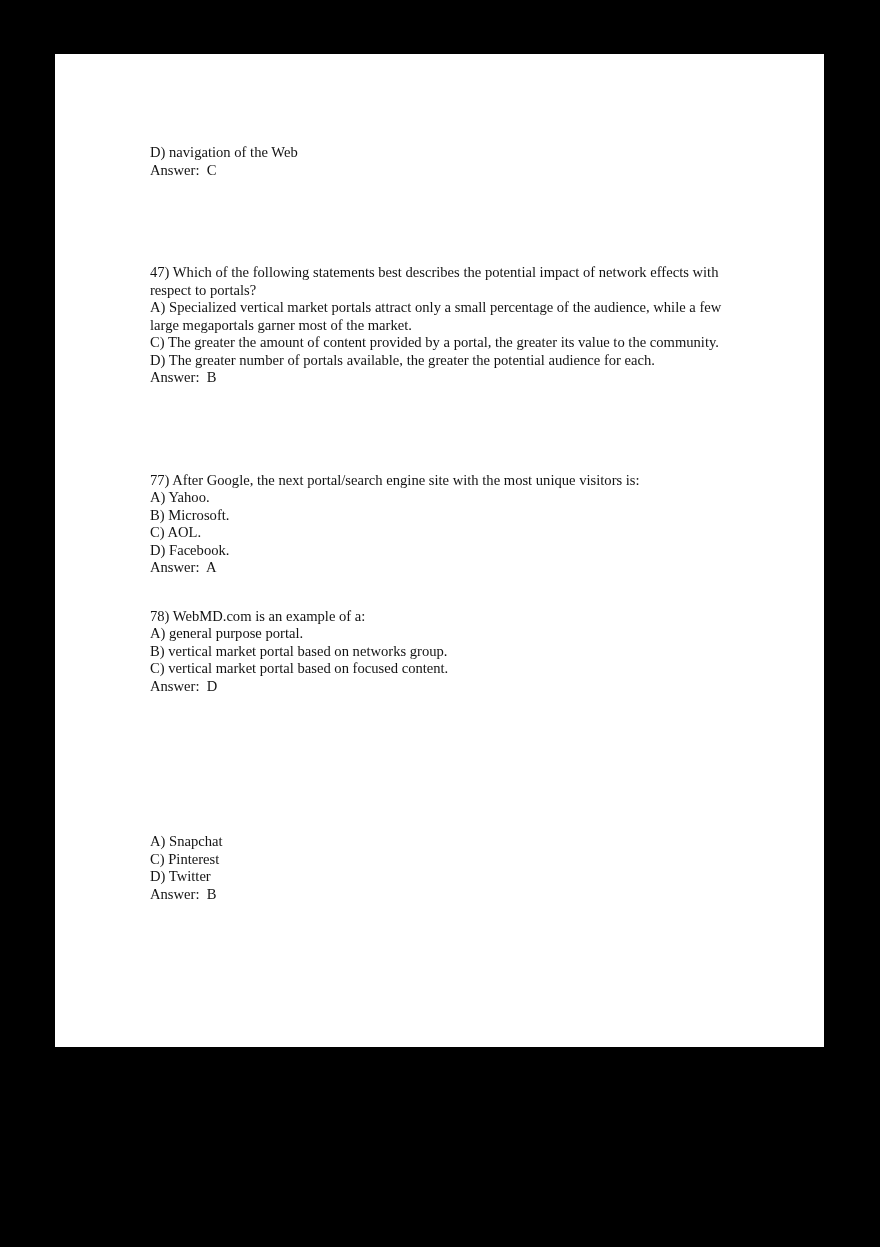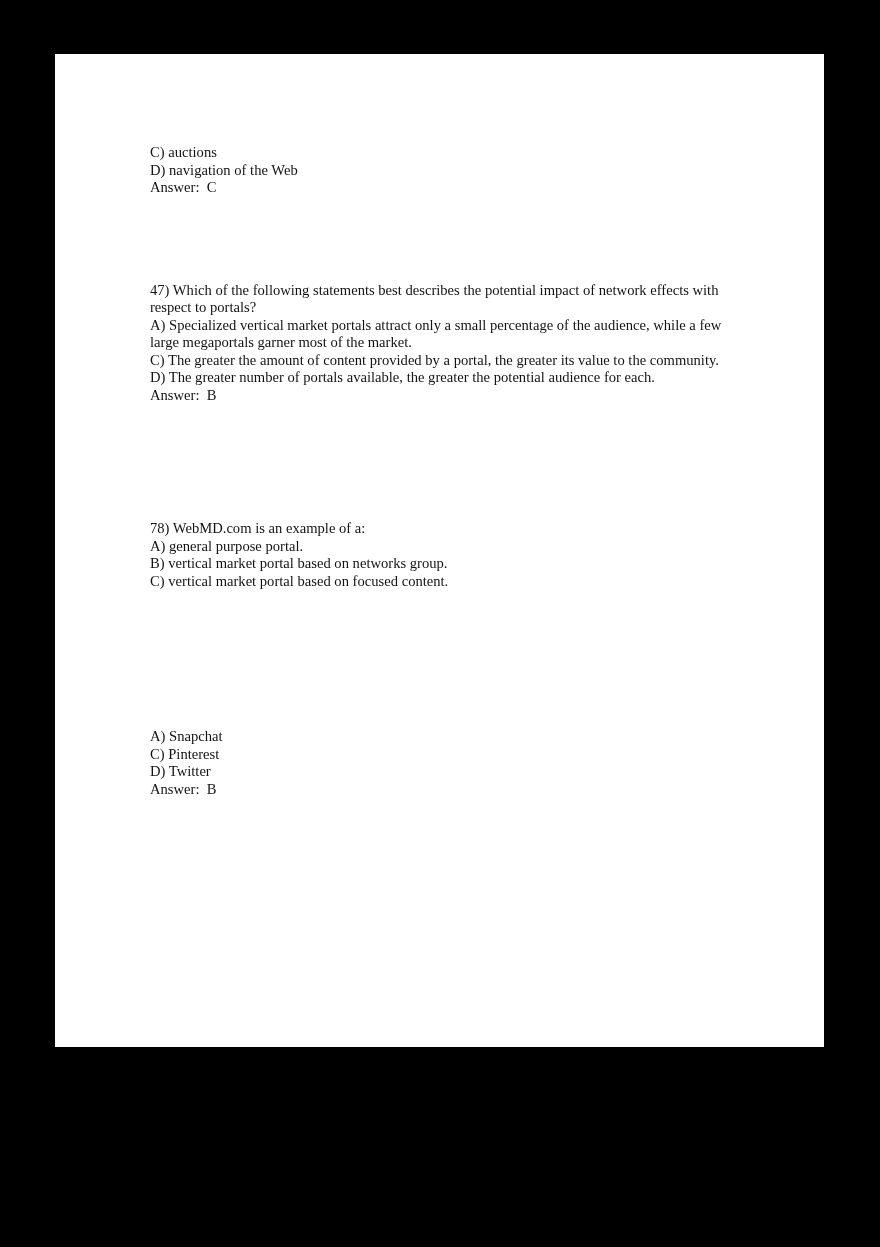--- a/index.html
+++ b/index.html
@@ -45,42 +45,50 @@
   .gap-md { height: 85px; }
   .gap-lg { height: 138px; }
 </style>
 </head>
 <body>
 
 <div class="page-sheet">
   <div class="text-column">
 
     <div class="q-block">
-      <p class="line">C) auctions</p>
       <p class="line">D) navigation of the Web</p>
       <p class="line">Answer:  C</p>
     </div>
     <div class="gap-md"></div>
 
     <div class="q-block">
       <p class="line">47) Which of the following statements best describes the potential impact of network effects with respect to portals?</p>
       <p class="line">A) Specialized vertical market portals attract only a small percentage of the audience, while a few large megaportals garner most of the market.</p>
       <p class="line">C) The greater the amount of content provided by a portal, the greater its value to the community.</p>
       <p class="line">D) The greater number of portals available, the greater the potential audience for each.</p>
       <p class="line">Answer:  B</p>
     </div>
     <div class="gap-md"></div>
 
+    <div class="q-block">
+      <p class="line">77) After Google, the next portal/search engine site with the most unique visitors is:</p>
+      <p class="line">A) Yahoo.</p>
+      <p class="line">B) Microsoft.</p>
+      <p class="line">C) AOL.</p>
+      <p class="line">D) Facebook.</p>
+      <p class="line">Answer:  A</p>
+    </div>
     <div class="gap-sm"></div>
 
     <div class="q-block">
       <p class="line">78) WebMD.com is an example of a:</p>
       <p class="line">A) general purpose portal.</p>
       <p class="line">B) vertical market portal based on networks group.</p>
       <p class="line">C) vertical market portal based on focused content.</p>
+      <p class="line">Answer:  D</p>
     </div>
     <div class="gap-lg"></div>
 
     <div class="q-block">
       <p class="line">A) Snapchat</p>
       <p class="line">C) Pinterest</p>
       <p class="line">D) Twitter</p>
       <p class="line">Answer:  B</p>
     </div>
 

